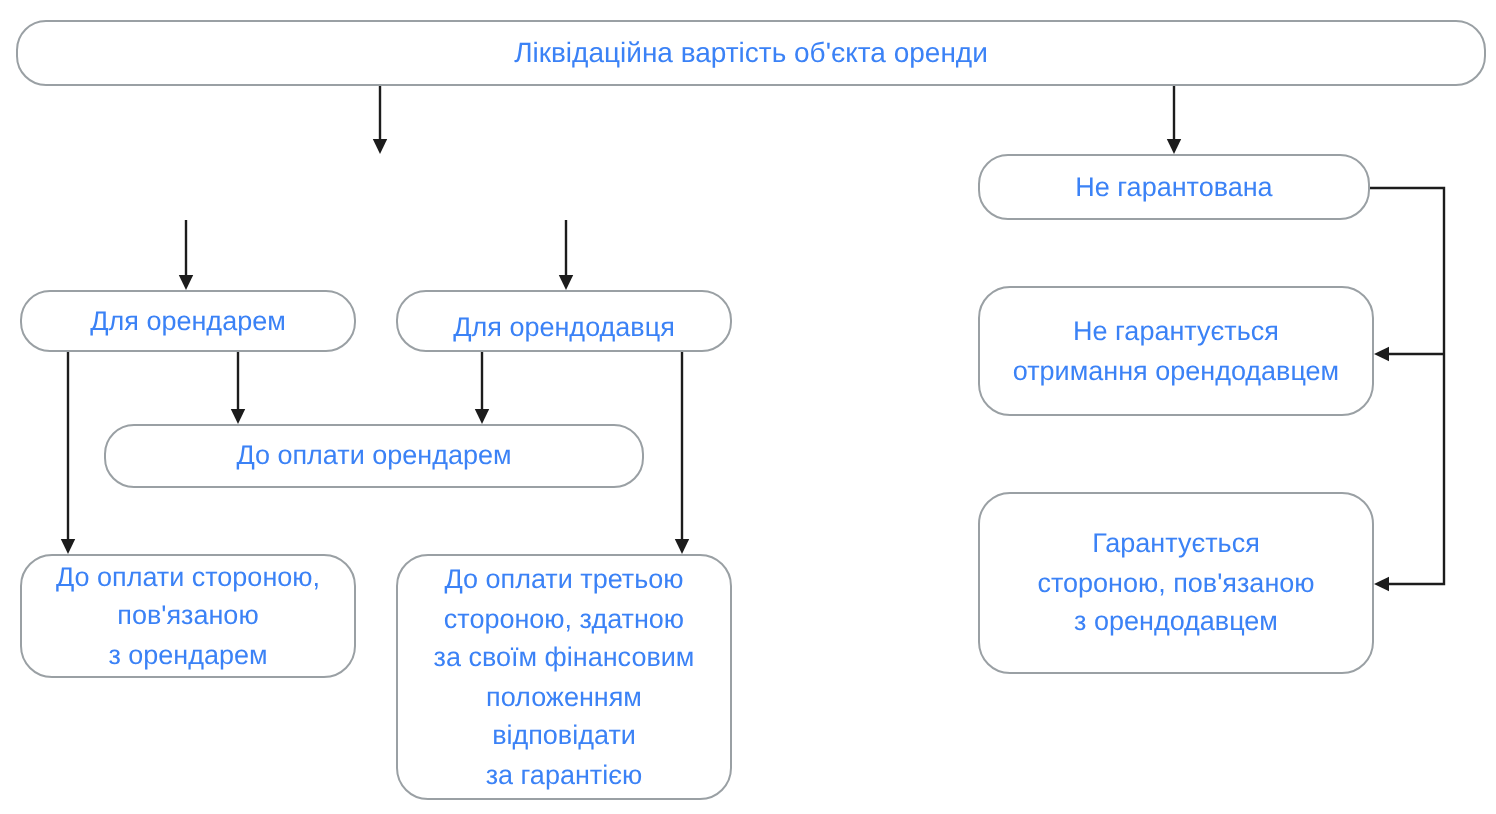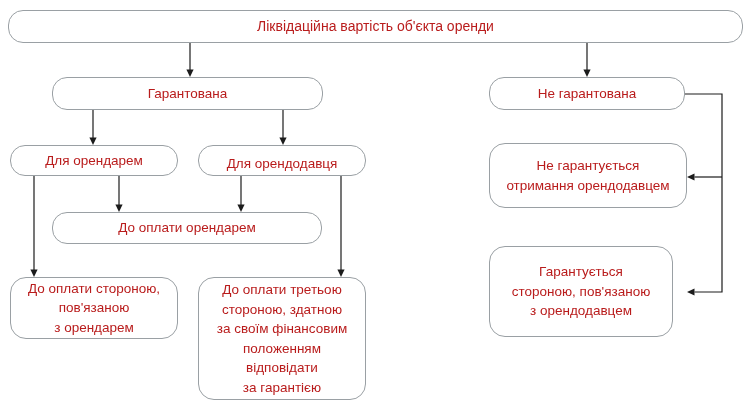--- a/index.html
+++ b/index.html
@@ -37,21 +37,21 @@
   .node {
     position: absolute;
     box-sizing: border-box;
     background: #ffffff;
     border: 1.4px solid #9aa0a4;
     border-radius: 15px;
     display: flex;
     align-items: center;
     justify-content: center;
     text-align: center;
-    color: #b91c1c;
+    color: #3b82f6;
     font-size: 13.5px;
     line-height: 19.5px;
     padding: 2px 6px;
   }
   .node span {
     white-space: pre-line;
     display: block;
   }
   .node.lg { font-size: 14px; }
   .node.r16 { border-radius: 16px; text-align: center; }
@@ -112,23 +112,20 @@
       <line x1="722" y1="177" x2="694.5" y2="177"></line>
       <polygon points="694.5,173.4 694.5,180.6 687,177"></polygon>
     </g>
 
   </svg>
 
   <div class="node lg" style="left:8px; top:10px; width:735px; height:33px;">
     <span>Ліквідаційна вартість об'єкта оренди</span>
   </div>
 
-  <div class="node" style="left:52px; top:77px; width:271px; height:33px;">
-    <span>Гарантована</span>
-  </div>
 
   <div class="node" style="left:489px; top:77px; width:196px; height:33px;">
     <span>Не гарантована</span>
   </div>
 
   <div class="node" style="left:10px; top:145px; width:168px; height:31px;">
     <span>Для орендарем</span>
   </div>
 
   <div class="node" style="left:198px; top:145px; width:168px; height:31px;align-items:flex-end;">
@@ -152,19 +149,19 @@
 положенням
 відповідати
 за гарантією</span>
   </div>
 
   <div class="node r16" style="left:489px; top:143px; width:198px; height:65px;">
     <span>Не гарантується
 отримання орендодавцем</span>
   </div>
 
-  <div class="node r16" style="left:489px; top:246px; width:184px; height:91px;">
+  <div class="node r16" style="left:489px; top:246px; width:198px; height:91px;">
     <span>Гарантується
 стороною, пов'язаною
 з орендодавцем</span>
   </div>
 
 </div>
 
 </body></html>

